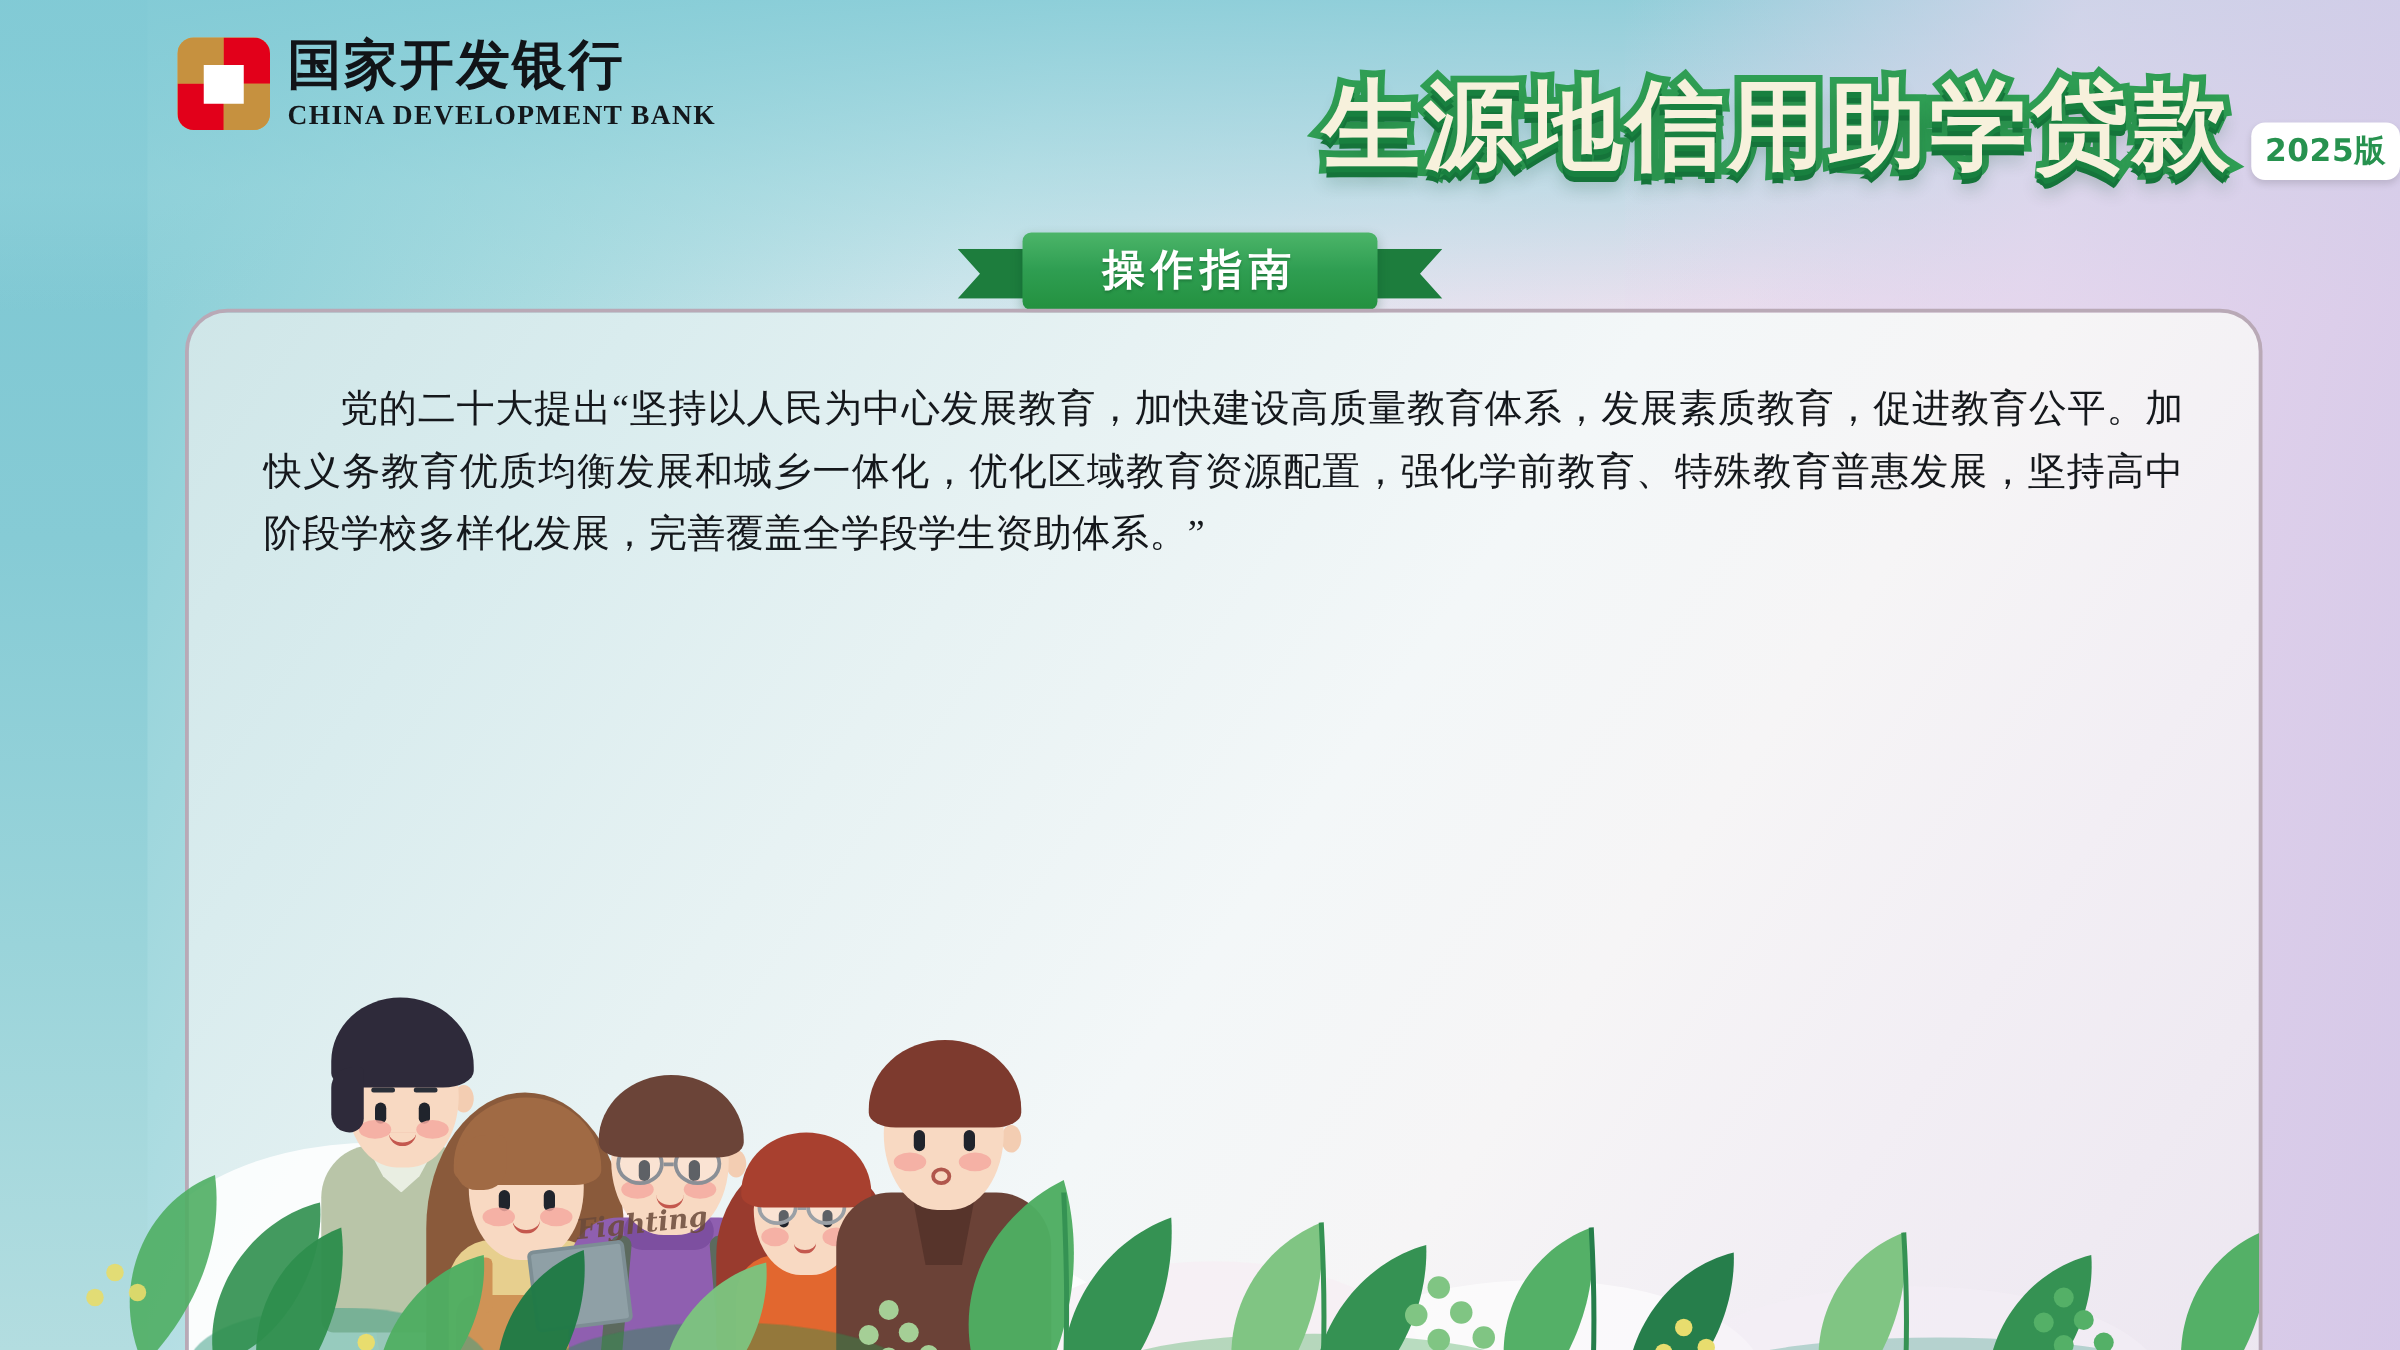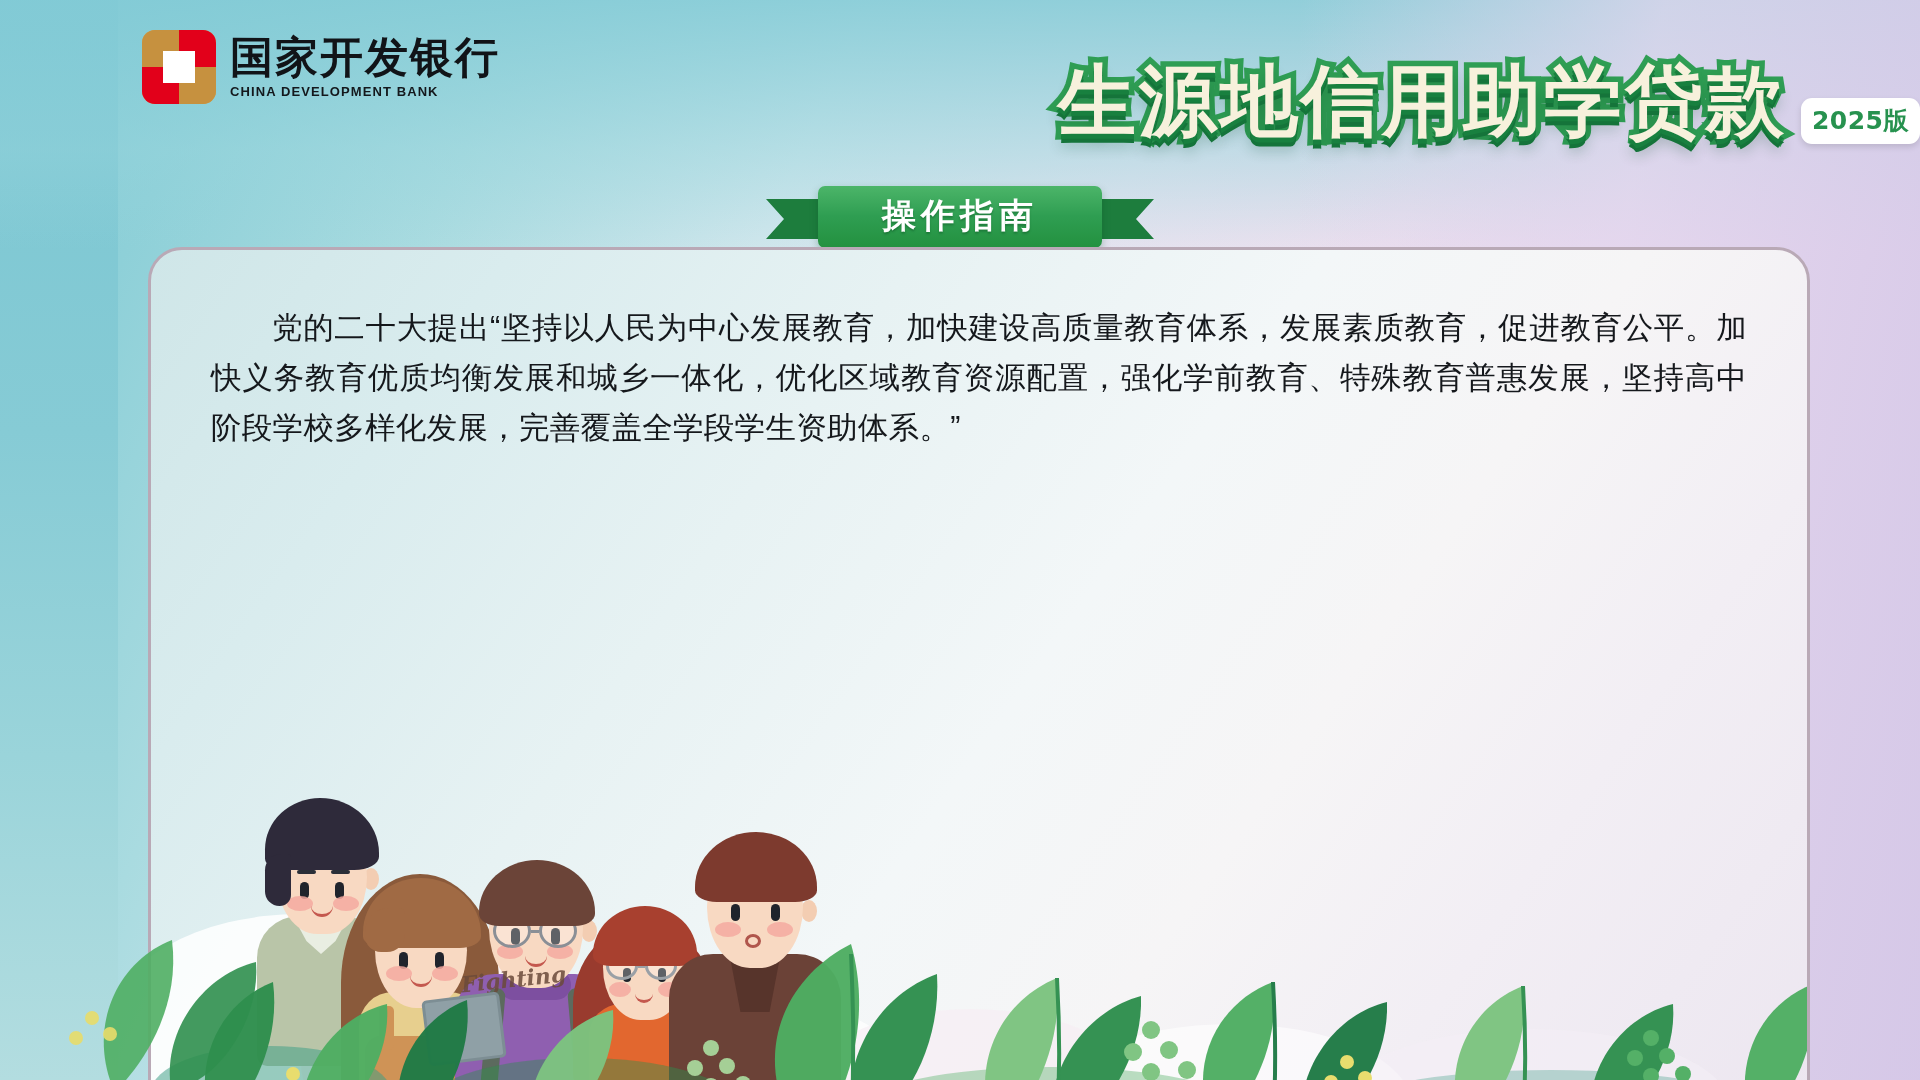--- a/index.html
+++ b/index.html
@@ -64,22 +64,22 @@
     position:absolute; left: 29%; top: 29%; width: 42%; height: 42%;
     background:#ffffff;
   }
   #brand-text { display:flex; flex-direction:column; justify-content:center; }
   #brand-cn {
     font-family: "DejaVu Serif", "Liberation Serif", serif;
     font-weight: 700; font-size: 43px; letter-spacing: 2px;
     color: #111418; line-height: 1.06;
   }
   #brand-en {
-    font-family: Liberation Sans, sans-serif;
-    font-weight: 700; font-size: 13px; letter-spacing: 1.1px;
+    font-family: Liberation Serif, serif;
+    font-weight: 700; font-size: 22px; letter-spacing: 1.1px;
     color: #14181c; margin-top: 3px;
   }
 
   
   #title-zone {
     position: absolute; left: 0; top: 58px; width: 1920px;
     display: flex; justify-content: flex-end; align-items: flex-start;
   }
   #title-inner { position: relative; display: flex; align-items: flex-start; gap: 14px; }
   #main-title {
@@ -151,21 +151,21 @@
         #e7f2f3 34%,
         #f3f7f8 52%,
         #f6f5f6 66%,
         #f2eef4 80%,
         #ece6f0 100%);
     overflow: hidden;
   }
   #card-text {
     position: relative;
     padding: 52px 60px 0 60px;
-    font-family: Liberation Sans, sans-serif;
+    font-family: Liberation Serif, serif;
     font-size: 30.5px;
     line-height: 1.64;
     color: #15181c;
     letter-spacing: .3px;
     text-align: justify;
   }
   #card-text p { text-indent: 2em; margin: 0; }
   #para-3 {
     margin-top: 36px;
     padding-left: 430px;

